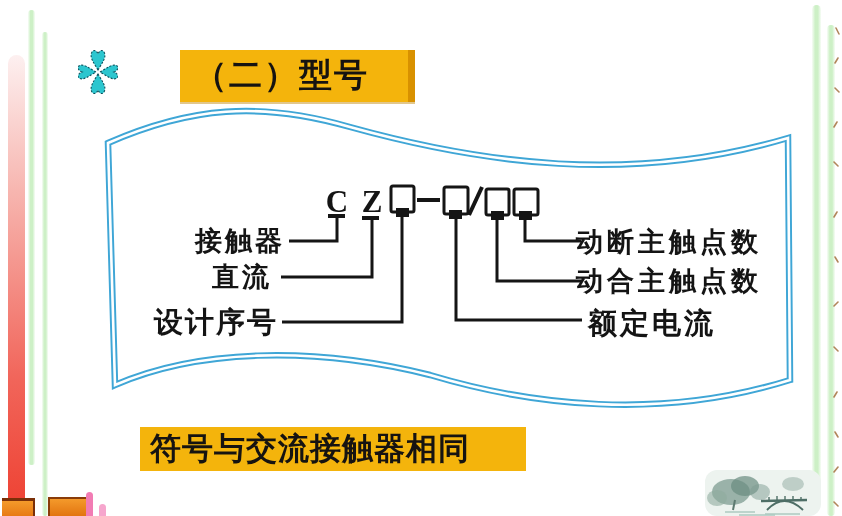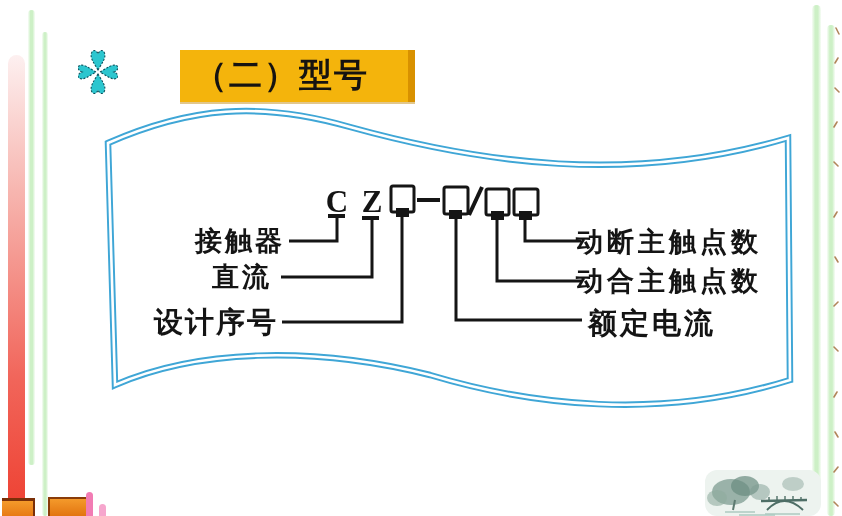--- a/index.html
+++ b/index.html
@@ -118,20 +118,23 @@
 
     <text x="185" y="145" font-size="27" letter-spacing="3" text-anchor="end">接触器</text>
     <text x="172" y="181" font-size="27" letter-spacing="3" text-anchor="end">直流</text>
     <text x="178" y="227" font-size="29" letter-spacing="2" text-anchor="end">设计序号</text>
 
     <text x="476" y="146" font-size="27" letter-spacing="4">动断主触点数</text>
     <text x="476" y="185" font-size="27" letter-spacing="4">动合主触点数</text>
     <text x="488" y="228" font-size="29" letter-spacing="3">额定电流</text>
   </svg>
 
+  <div class="gold footer-bar abs">
+    <span>符号与交流接触器相同</span>
+  </div>
 
   <div class="abs" style="left:2px;top:498px;width:31px;height:18px;background:linear-gradient(#f49a2b,#e5740f);border-top:3px solid #7a2f08;border-right:2px solid #7a2f08;"></div>
   <div class="abs" style="left:48px;top:497px;width:36px;height:19px;background:linear-gradient(#f49a2b,#e0700d);border:2px solid #8a3c08;border-bottom:none;"></div>
   <div class="abs" style="left:86px;top:492px;width:7px;height:24px;background:#F27CB4;border-radius:4px 4px 0 0;"></div>
   <div class="abs" style="left:99px;top:504px;width:7px;height:12px;background:#F6A6CD;border-radius:4px 4px 0 0;"></div>
 
   <svg class="abs" style="left:705px;top:468px;" width="118" height="48" viewBox="0 0 118 48">
     <rect x="0" y="2" width="116" height="46" rx="12" fill="#edf3ef"></rect>
     <g>
       <ellipse cx="26" cy="24" rx="19" ry="13" fill="#7e9c92" opacity="0.75"></ellipse>

